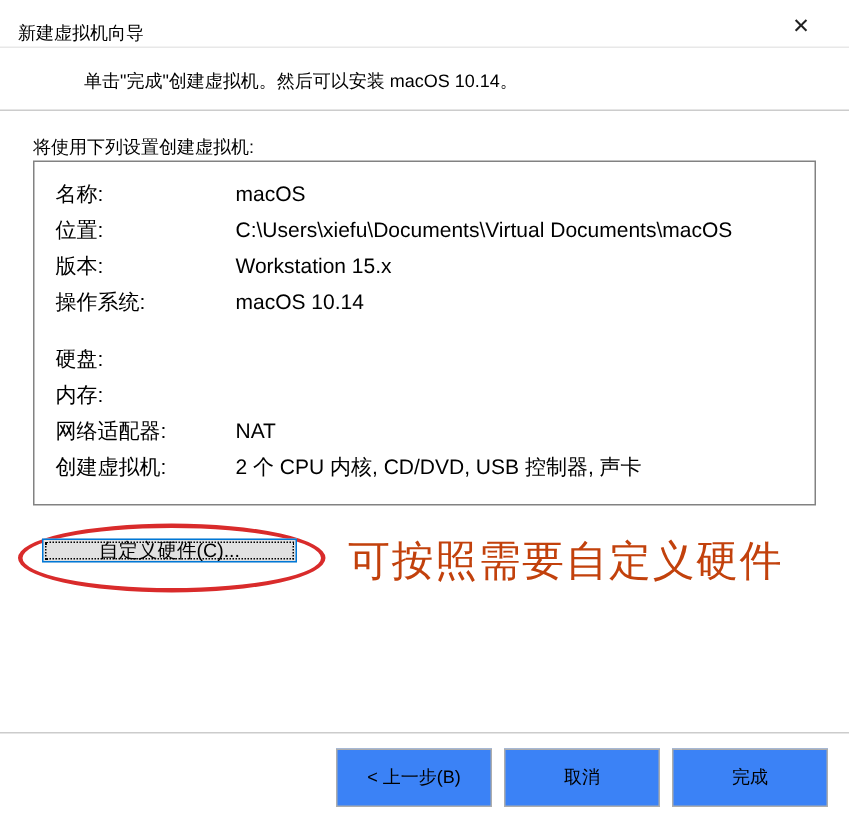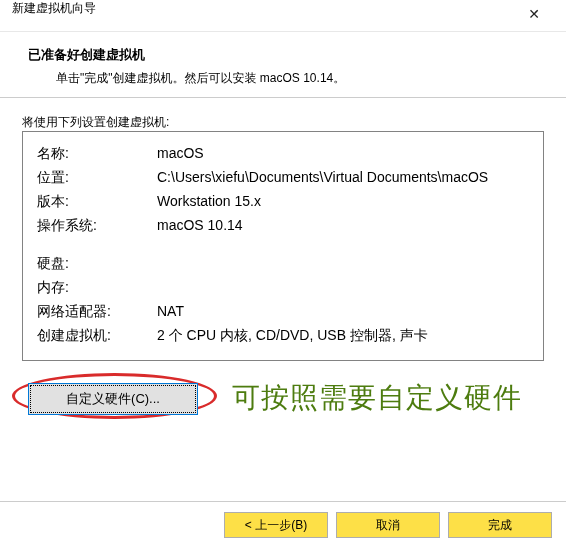--- a/index.html
+++ b/index.html
@@ -9,21 +9,21 @@
     font-size: 12px;
     background: #fff;
     width: 566px;
     height: 548px;
     position: relative;
     color: #000;
   }
   .titlebar {
     height: 32px;
     display: flex;
-    align-items: flex-start;
+    align-items: flex-end;
     padding: 0 12px;
     border-bottom: 1px solid #e8e8e8;
   }
   .titlebar .title { flex: 1; font-size: 12px; }
   .titlebar .close {
     width: 40px; height: 28px;
     display: flex; align-items: center; justify-content: center;
     font-size: 14px; color: #222;
     cursor: pointer;
   }
@@ -46,77 +46,76 @@
   .row .v { flex: 1; }
   .gap { height: 14px; }
   .customize-wrap {
     margin-top: 18px;
     position: relative;
     height: 40px;
   }
   .customize-btn {
     position: absolute;
     left: 6px; top: 4px;
-    width: 170px; height: 32px;
+    width: 170px; height: 16px;
     background: #e1e1e1;
     border: 1px solid #0078d7;
     outline: 1px dotted #000;
     outline-offset: -3px;
     font-size: 13px;
     display: flex; align-items: center; justify-content: center;
     cursor: pointer;
   }
   .anno-ellipse {
     position: absolute;
     left: -10px; top: -6px;
     width: 205px; height: 46px;
     border: 3px solid #d92b2b;
     border-radius: 50%;
     pointer-events: none;
   }
   .anno-text {
     position: absolute;
     left: 210px;
     top: 0px;
-    color: #4d7c0f;
+    color: #c2410c;
     font-size: 28px;
     font-weight: 500;
     white-space: nowrap;
     letter-spacing: 1px;
     pointer-events: none;
   }
   .footer {
     position: absolute;
     left: 0; right: 0; bottom: 0;
     border-top: 1px solid #ccc;
     padding: 10px 14px;
     display: flex;
     justify-content: flex-end;
     gap: 8px;
     background: #fff;
   }
   .btn {
-    width: 104px; height: 26px;
-    background: #fde047;
+    width: 104px; height: 39px;
+    background: #3b82f6;
     border: 1px solid #adadad;
     font-size: 12px;
     display: flex; align-items: center; justify-content: center;
     cursor: pointer;
   }
 </style>
 </head>
 <body>
 
 <div class="titlebar">
   <div class="title">新建虚拟机向导</div>
   <div class="close">✕</div>
 </div>
 
 <div class="header">
-  <div class="h1">已准备好创建虚拟机</div>
   <div class="sub">单击"完成"创建虚拟机。然后可以安装 macOS 10.14。</div>
 </div>
 <div class="divider"></div>
 
 <div class="body">
   <div class="lead">将使用下列设置创建虚拟机:</div>
 
   <div class="panel">
     <div class="row">
       <div class="k">名称:</div>

